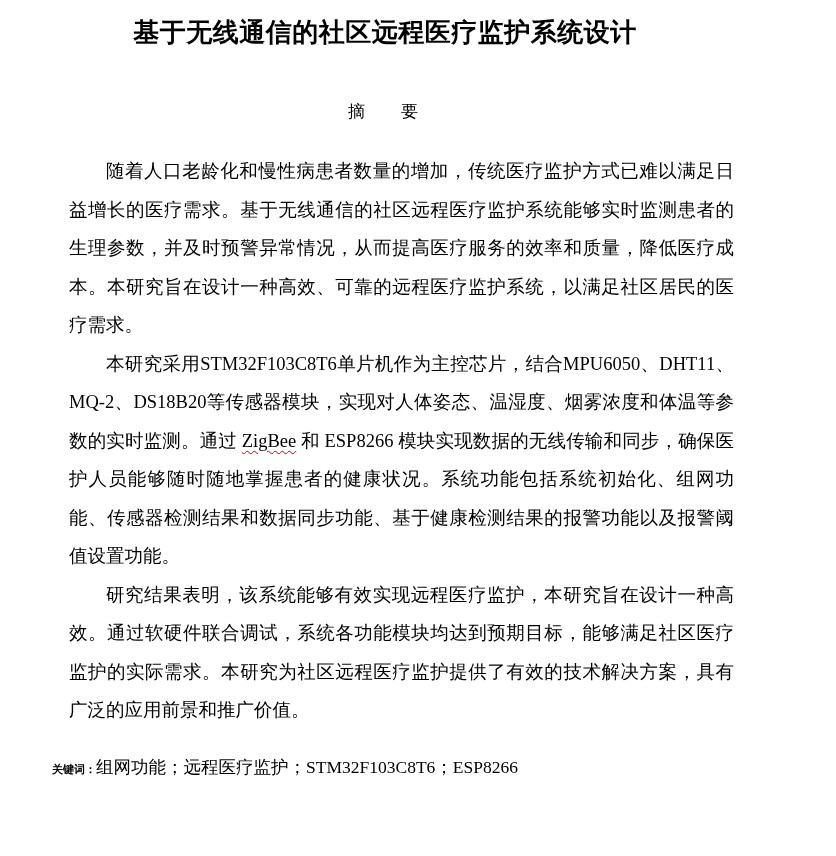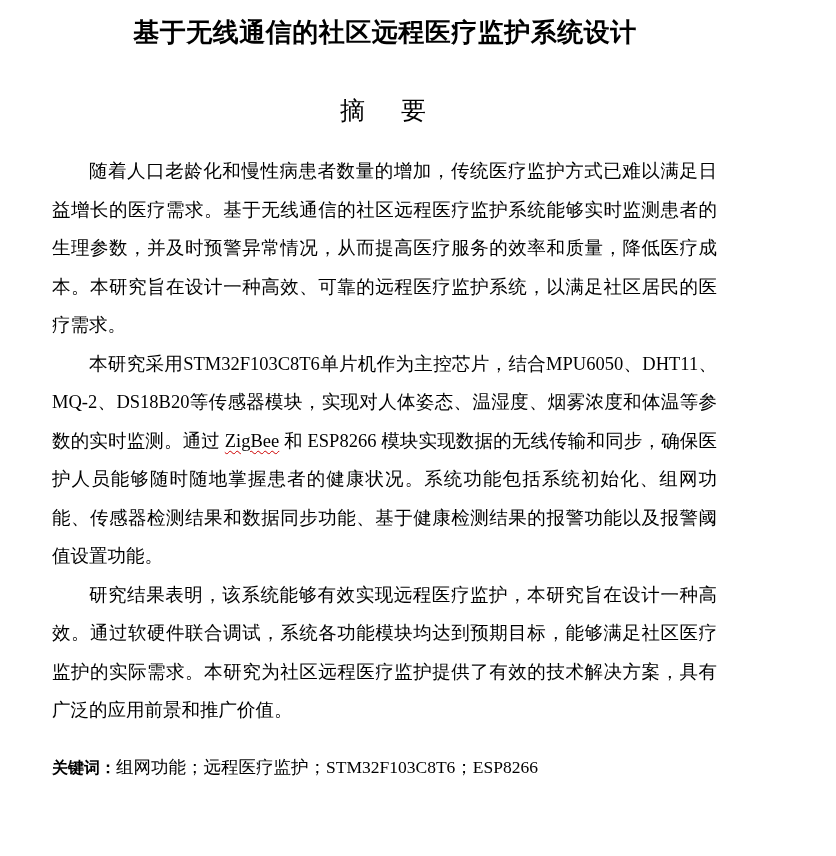--- a/index.html
+++ b/index.html
@@ -35,29 +35,29 @@
       line-height: 36px;
       letter-spacing: 0.5px;
     }
     .abstract-heading {
       position: absolute;
       left: 0;
       width: 766px;
       top: 96px;
       text-align: center;
       font-family: "DejaVu Sans", "Liberation Sans", sans-serif;
-      font-size: 25px;
+      font-size: 17px;
       line-height: 30px;
       word-spacing: 0;
     }
     .abstract-heading span { display: inline-block; }
     .abstract-heading .gap { width: 36px; }
     .body-text {
       position: absolute;
-      left: 52px;
+      left: 69px;
       top: 152px;
       width: 665px;
       font-family: Liberation Serif, serif;
     }
     .para {
       margin: 0;
       font-size: 18.5px;
       line-height: 38.5px;
       text-indent: 37px;
       text-align: justify;
@@ -72,21 +72,21 @@
       position: absolute;
       left: 52px;
       top: 753px;
       font-size: 17.5px;
       line-height: 28px;
       white-space: nowrap;
     }
     .kw-label {
       font-family: "DejaVu Sans", "Liberation Sans", sans-serif;
       font-weight: bold;
-      font-size: 16px;
+      font-size: 11px;
     }
   </style>
 </head>
 <body>
 
 <div class="page">
 
   <div class="title">基于无线通信的社区远程医疗监护系统设计</div>
 
   <div class="abstract-heading">

